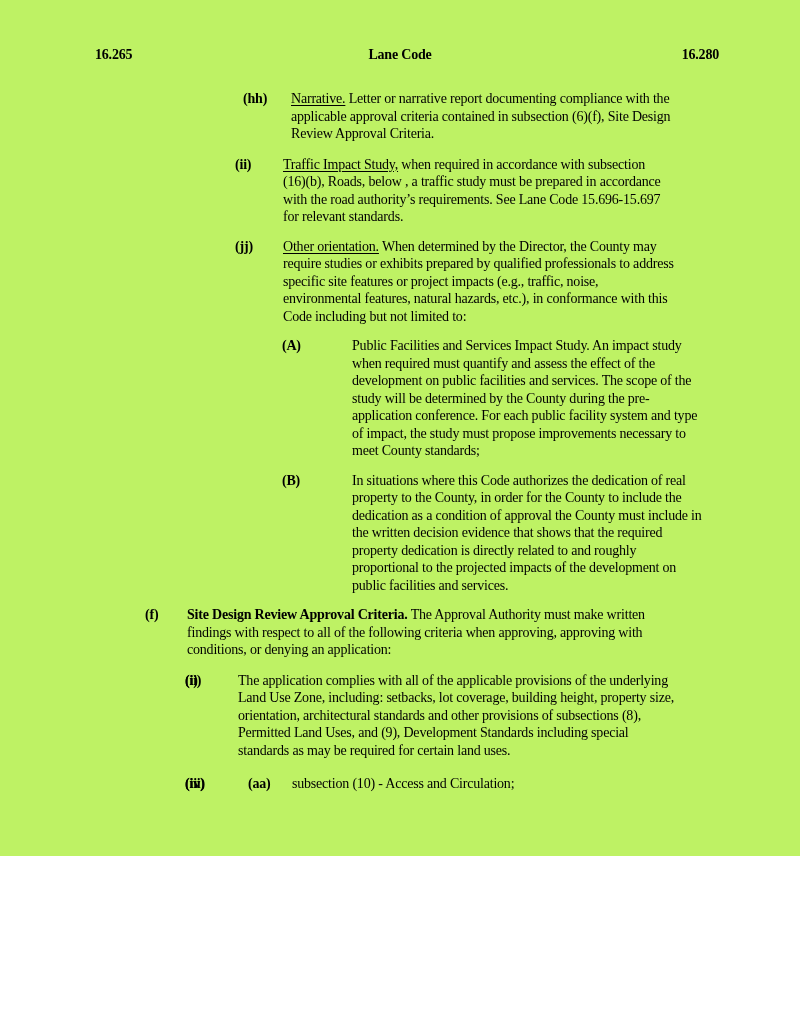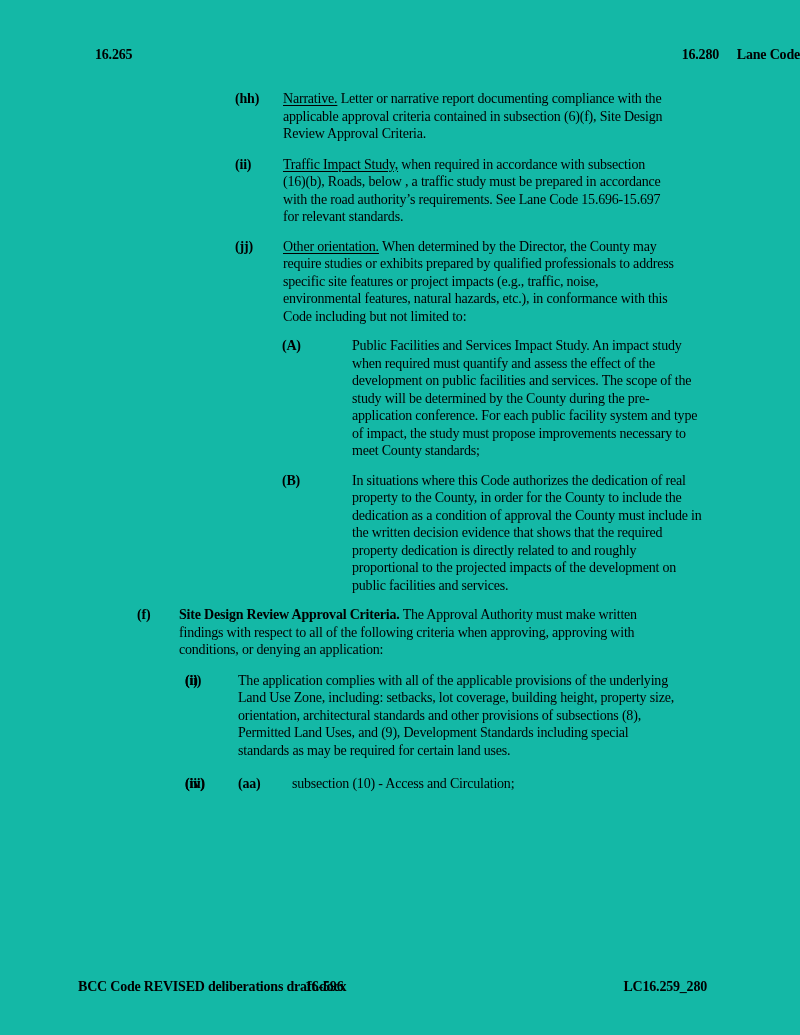--- a/index.html
+++ b/index.html
@@ -3,39 +3,39 @@
 <meta charset="utf-8">
 <style>
   html, body {
     margin: 0;
     padding: 0;
     background: #ffffff;
   }
   .page {
     position: relative;
     width: 800px;
-    height: 1035px;
-    background: #14b8a6;
+    height: 856px;
+    background: #bef264;
     color: #000000;
     font-family: "Liberation Serif", "DejaVu Serif", serif;
     font-size: 14px;
     letter-spacing: -0.2px;
     line-height: 17.5px;
     overflow: hidden;
   }
   
   .hdr {
     position: absolute;
     top: 46px;
     left: 0;
     width: 100%;
     font-weight: 700;
   }
   .hdr .h-left  { position: absolute; left: 95px;  top: 0; }
-  .hdr .h-center{ position: absolute; left: 0; top: 0; width: 100%; text-align: right; }
+  .hdr .h-center{ position: absolute; left: 0; top: 0; width: 100%; text-align: center; }
   .hdr .h-right { position: absolute; right: 81px; top: 0; }
   .ftr {
     position: absolute;
     top: 978px;
     left: 0;
     width: 100%;
     font-weight: 700;
   }
   .ftr .f-left  { position: absolute; left: 78px;  top: 0; }
   .ftr .f-center{ position: absolute; left: 305px; top: 0; }
@@ -58,22 +58,22 @@
     font-weight: 700;
     white-space: normal;
   }
   .u { text-decoration: underline; text-underline-offset: 2px; }
   .b { font-weight: 700; text-align: center; }
   
   .lv-hh { padding-left: 283px; } .lv-hh > .lbl { left: 235px; }
   .lv-A  { padding-left: 352px; } .lv-A  > .lbl { left: 282px; }
   .lv-f  { padding-left: 179px; } .lv-f  > .lbl { left: 137px; }
   .lv-i  { padding-left: 238px; } .lv-i  > .lbl { left: 185px; }
-  .lv-aa { padding-left: 292px; } .lv-aa > .lbl { left: 238px; }
-  .mb13 { margin-bottom: 13px; }
+  .lv-aa { padding-left: 292px; } .lv-aa > .lbl { left: 248px; }
+  .mb13 { margin-bottom: 13px; margin-left: 8px; }
   .mb16 { margin-bottom: 16px; }
   .mb20 { margin-bottom: 12px; text-align: right; }
 </style>
 </head>
 <body>
 
 <div class="page">
 
   <div class="hdr">
     <span class="h-left">16.265</span>

